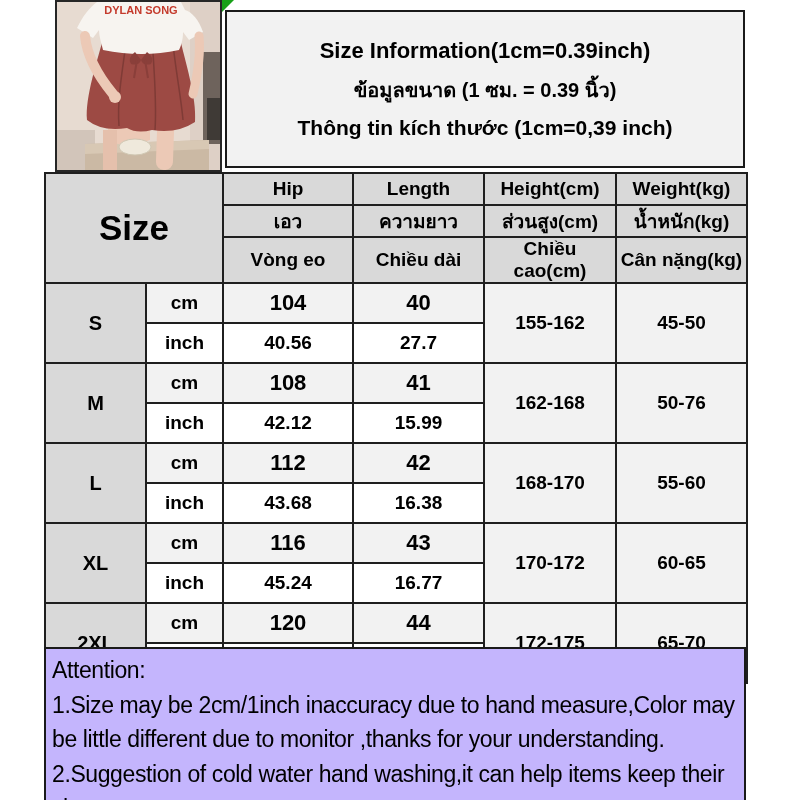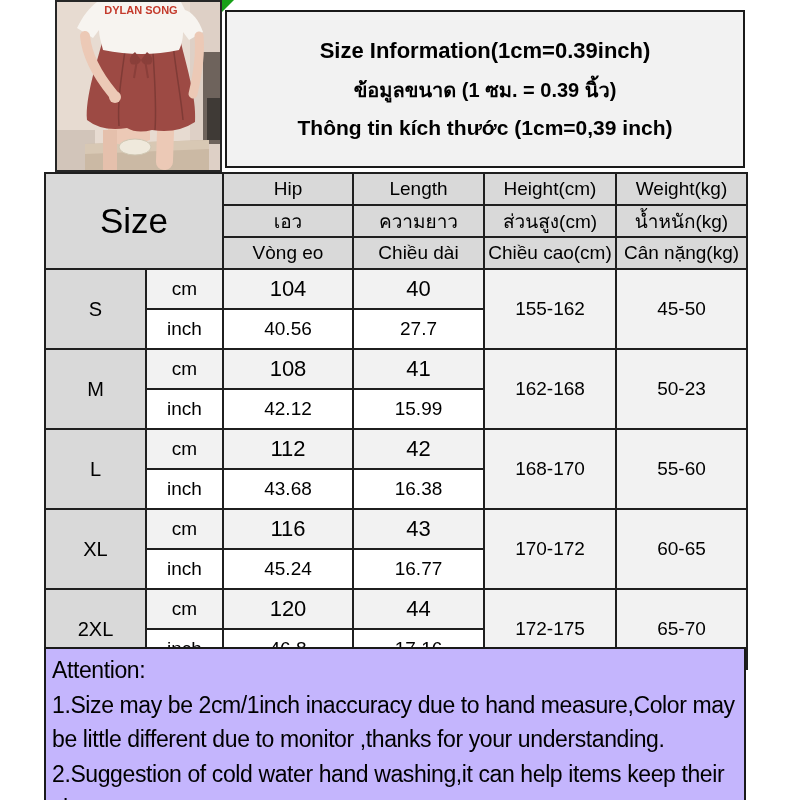--- a/index.html
+++ b/index.html
@@ -20,21 +20,21 @@
   .title-line2{font-size:20px;font-weight:bold;}
   .title-line3{font-size:21px;font-weight:bold;}
 
   .corner-marker{position:absolute;left:222px;top:0;width:12px;height:12px;
                  background:#18a018;clip-path:polygon(0 0,100% 0,0 100%);}
 
   
   .size-table{position:absolute;left:44px;top:172px;}
   table{border-collapse:collapse;table-layout:fixed;}
   td{border:2px solid #1f1f1f;text-align:center;vertical-align:middle;
-     font-weight:normal;overflow:hidden;padding:0;}
+     font-weight:bold;overflow:hidden;padding:0;}
   .hdr{background:#d9d9d9;font-size:19px;height:30px;}
   .size-big{background:#d9d9d9;font-size:35px;}
   .size-name{background:#d9d9d9;font-size:20px;}
   .unit-cm{background:#f2f2f2;font-size:19px;height:38px;margin-left:20px;}
   .unit-inch{background:#ffffff;font-size:19px;height:38px;}
   .cell-cm{background:#f2f2f2;font-size:22px;}
   .cell-inch{background:#ffffff;font-size:19px;}
   .cell-merged{background:#f2f2f2;font-size:19px;}
 
   
@@ -134,21 +134,21 @@
           <td class="cell-inch">40.56</td>
           <td class="cell-inch">27.7</td>
         </tr>
 
         <tr>
           <td class="size-name" rowspan="2">M</td>
           <td class="unit-cm">cm</td>
           <td class="cell-cm">108</td>
           <td class="cell-cm">41</td>
           <td class="cell-merged" rowspan="2">162-168</td>
-          <td class="cell-merged" rowspan="2">50-23</td>
+          <td class="cell-merged" rowspan="2">50-76</td>
         </tr>
         <tr>
           <td class="unit-inch">inch</td>
           <td class="cell-inch">42.12</td>
           <td class="cell-inch">15.99</td>
         </tr>
 
         <tr>
           <td class="size-name" rowspan="2">L</td>
           <td class="unit-cm">cm</td>

